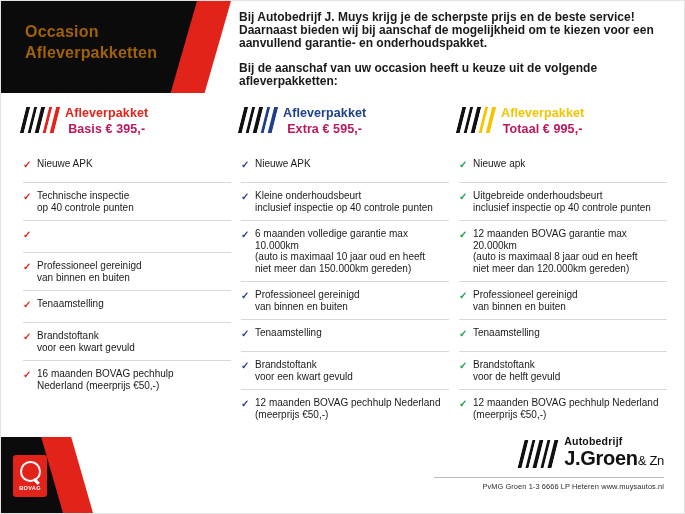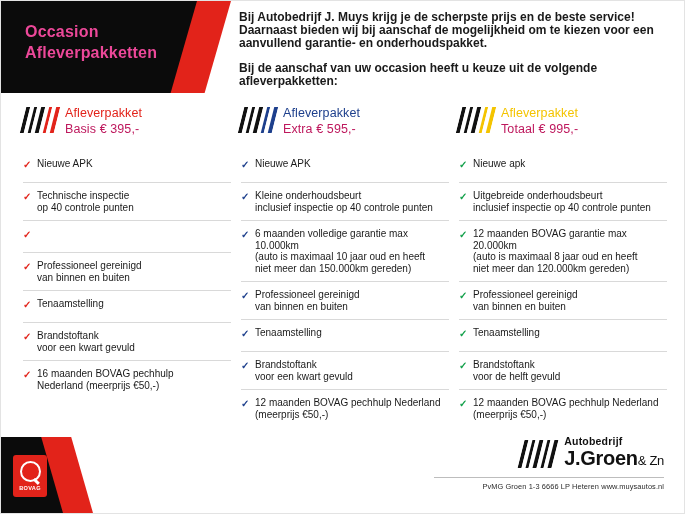--- a/index.html
+++ b/index.html
@@ -54,21 +54,21 @@
     width: 34px;
     height: 92px;
     background: #e2231a;
     transform: skewX(-16deg);
     transform-origin: top left;
   }
   .header-title {
     position: absolute;
     top: 20px;
     left: 24px;
-    color: #ec4899;
+    color: #a16207;
     font-size: 16px;
     font-weight: bold;
     line-height: 21px;
     letter-spacing: 0.2px;
     z-index: 3;
   }
   .header-text {
     position: absolute;
     top: 10px;
     left: 238px;
@@ -122,23 +122,24 @@
     inset: 0;
     display: flex;
   }
   .flag .stripes i {
     display: block;
     height: 100%;
     flex: 1 1 auto;
   }
   .col-title {
     font-size: 12.5px;
-    font-weight: normal;
+    font-weight: bold;
     line-height: 16px;
     letter-spacing: 0.1px;
+    text-align: center;
   }
   .t-red   { color: #e2231a; }
   .t-blue  { color: #1d3f8c; }
   .t-yellow{ color: #f4c400; }
   .t-black { color: #be185d; }
 
   .items {
     margin-top: 4px;
   }
   .item {

